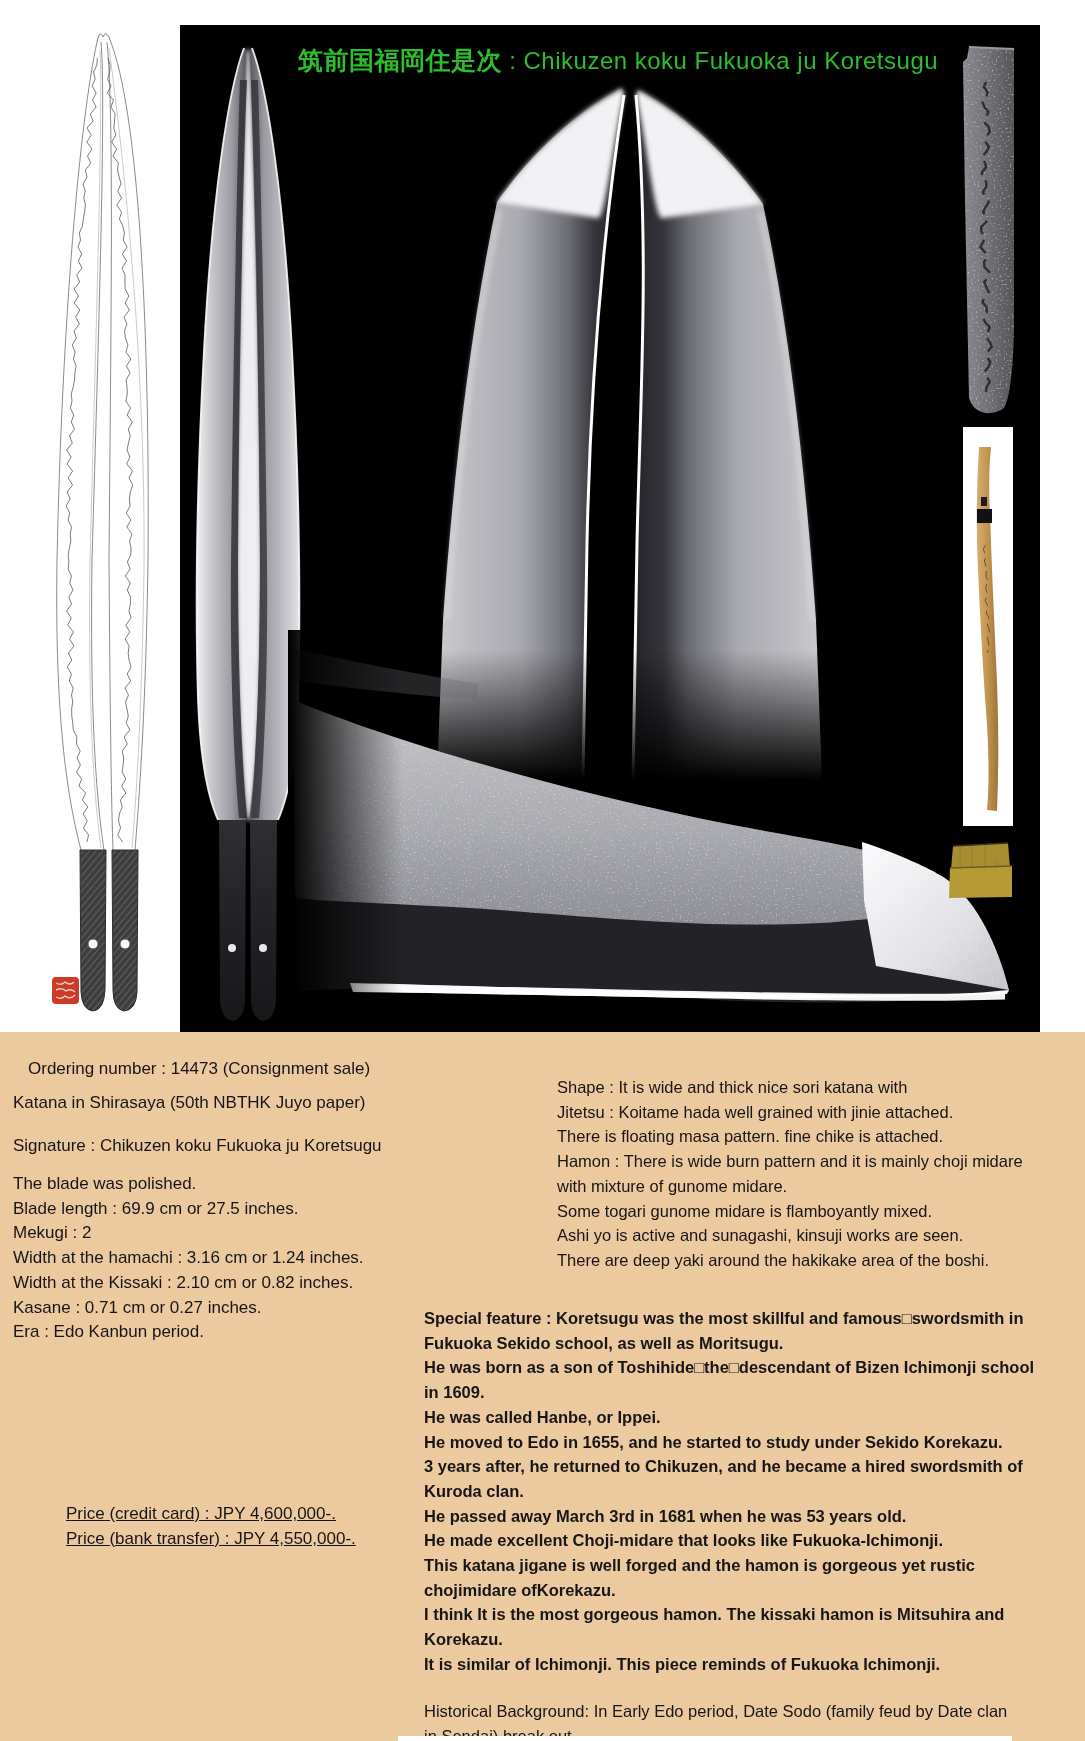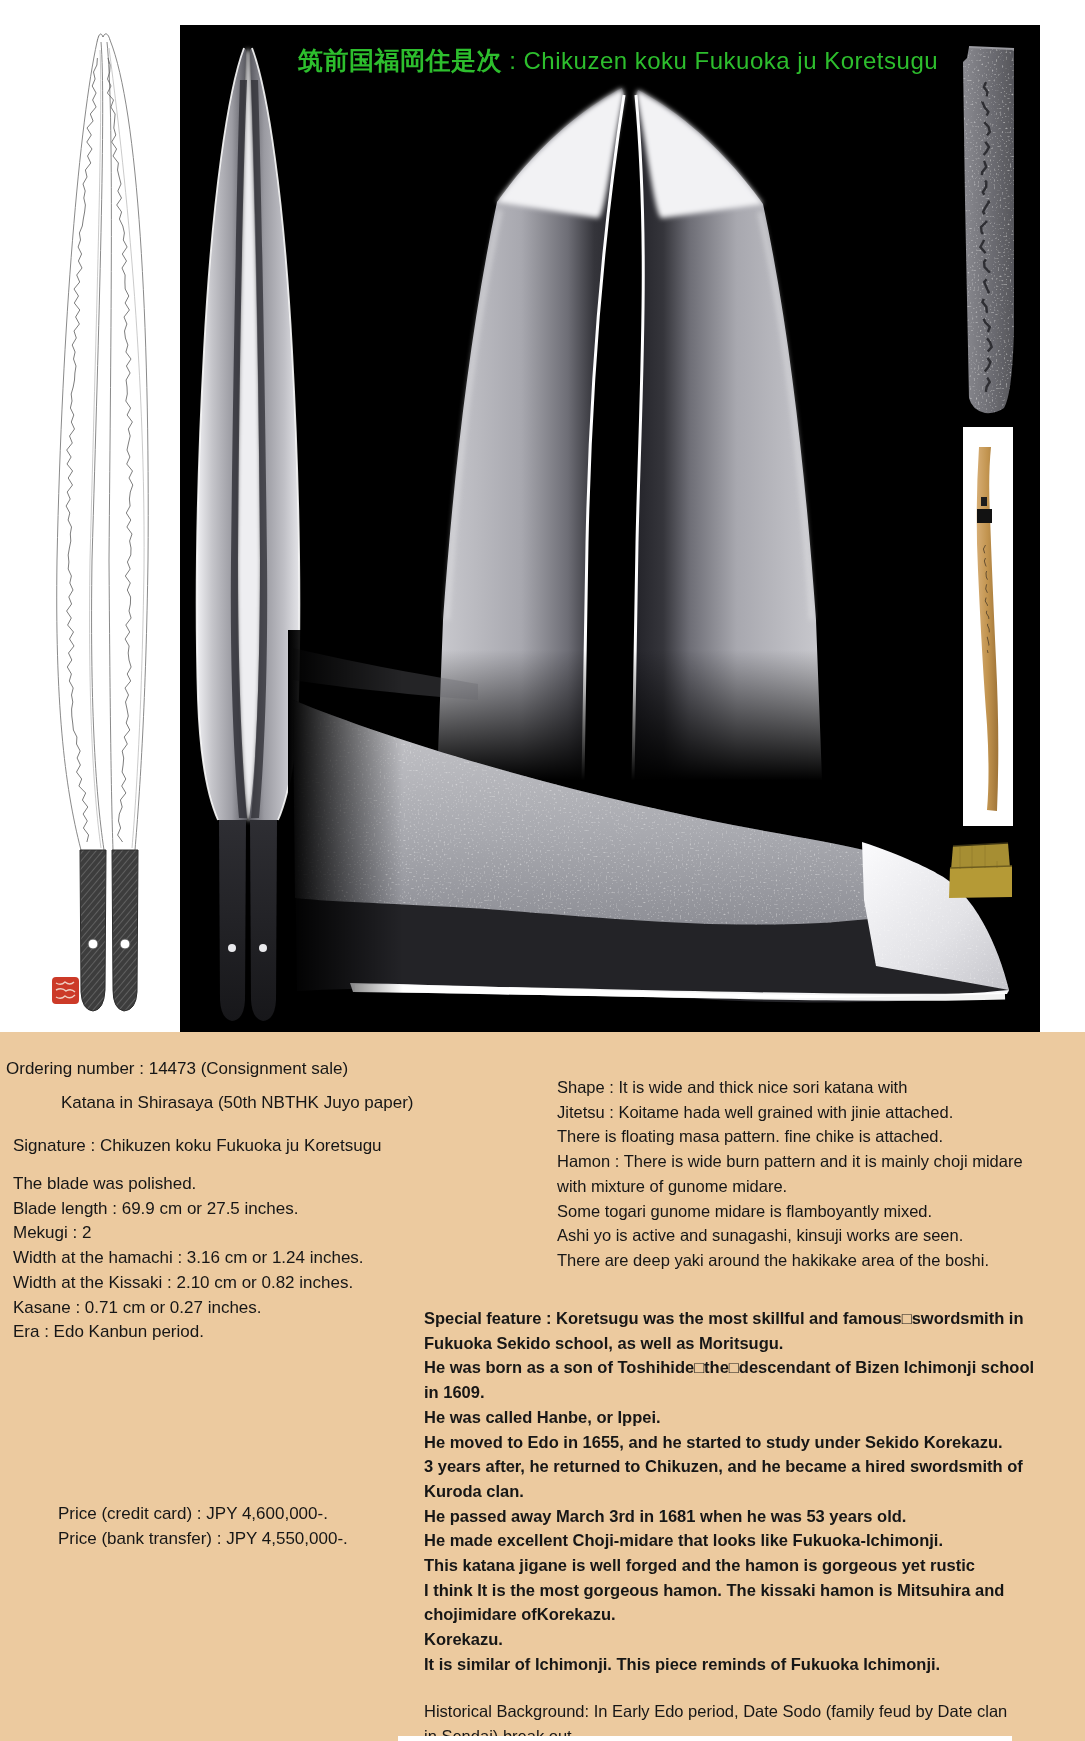--- a/index.html
+++ b/index.html
@@ -7,25 +7,25 @@
         font-family:"Liberation Sans",sans-serif;color:#161616;}
   .abs{position:absolute;}
   .photo-collage{left:180px;top:25px;width:860px;height:1007px;background:#000;}
   .info-band{left:0;top:1032px;width:1085px;height:709px;background:#ecca9f;}
   .page-title{left:298px;top:44px;height:30px;white-space:nowrap;z-index:5;
               color:#2dbe2d;font-size:24px;letter-spacing:.5px;}
   .page-title .kanji{font-family:"DejaVu Serif","Liberation Serif",serif;font-size:25px;font-weight:bold;}
   .tl{white-space:nowrap;line-height:24.7px;}
   .leftcol{font-size:17px;line-height:24.5px;}
   .rightcol{font-size:16.5px;}
-  .block-ordering{left:6px;top:1057px;}
-  .block-itemtype{left:13px;top:1091px;margin-left:48px;}
+  .block-ordering{left:28px;top:1057px;}
+  .block-itemtype{left:13px;top:1091px;}
   .block-signature{left:13px;top:1134px;}
   .block-specs{left:13px;top:1172px;}
-  .block-price{left:58px;top:1502px;line-height:25.5px;}
+  .block-price{left:66px;top:1502px;line-height:25.5px;text-decoration:underline;}
   .block-shape{left:557px;top:1051px;margin-top:24px;}
   .block-special{left:424px;top:1306px;font-weight:bold;}
   .block-historical{left:424px;top:1699px;}
   .bottom-sliver{left:398px;top:1736px;width:614px;height:5px;background:#fff;}
   svg{display:block;}
 </style>
 </head>
 <body>
 
 <div class="page">
@@ -263,22 +263,22 @@
     <div class="tl">Fukuoka Sekido school, as well as Moritsugu.</div>
     <div class="tl">He was born as a son of Toshihide□the□descendant of Bizen Ichimonji school</div>
     <div class="tl">in 1609.</div>
     <div class="tl">He was called Hanbe, or Ippei.</div>
     <div class="tl">He moved to Edo in 1655, and he started to study under Sekido Korekazu.</div>
     <div class="tl">3 years after, he returned to Chikuzen, and he became a hired swordsmith of</div>
     <div class="tl">Kuroda clan.</div>
     <div class="tl">He passed away March 3rd in 1681 when he was 53 years old.</div>
     <div class="tl">He made excellent Choji-midare that looks like Fukuoka-Ichimonji.</div>
     <div class="tl">This katana jigane is well forged and the hamon is gorgeous yet rustic</div>
+    <div class="tl">chojimidare ofKorekazu.</div>
     <div class="tl">I think It is the most gorgeous hamon. The kissaki hamon is Mitsuhira and</div>
-    <div class="tl">chojimidare ofKorekazu.</div>
     <div class="tl">Korekazu.</div>
     <div class="tl">It is similar of Ichimonji. This piece reminds of Fukuoka Ichimonji.</div>
   </div>
 
   <div class="abs rightcol block-historical">
     <div class="tl">Historical Background: In Early Edo period, Date Sodo (family feud by Date clan</div>
     <div class="tl">in Sendai) break out.</div>
   </div>
 
   <div class="abs bottom-sliver"></div>

